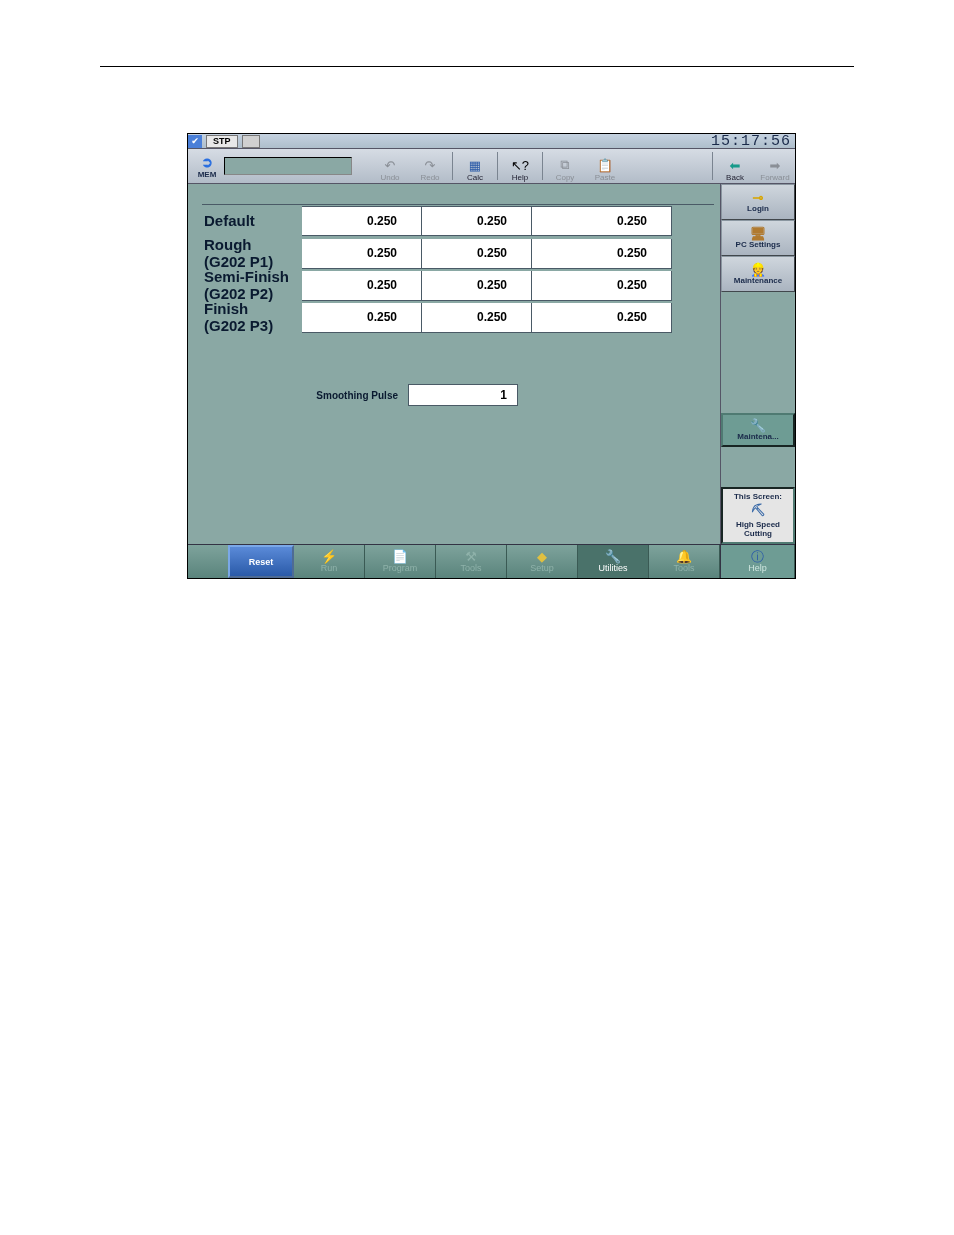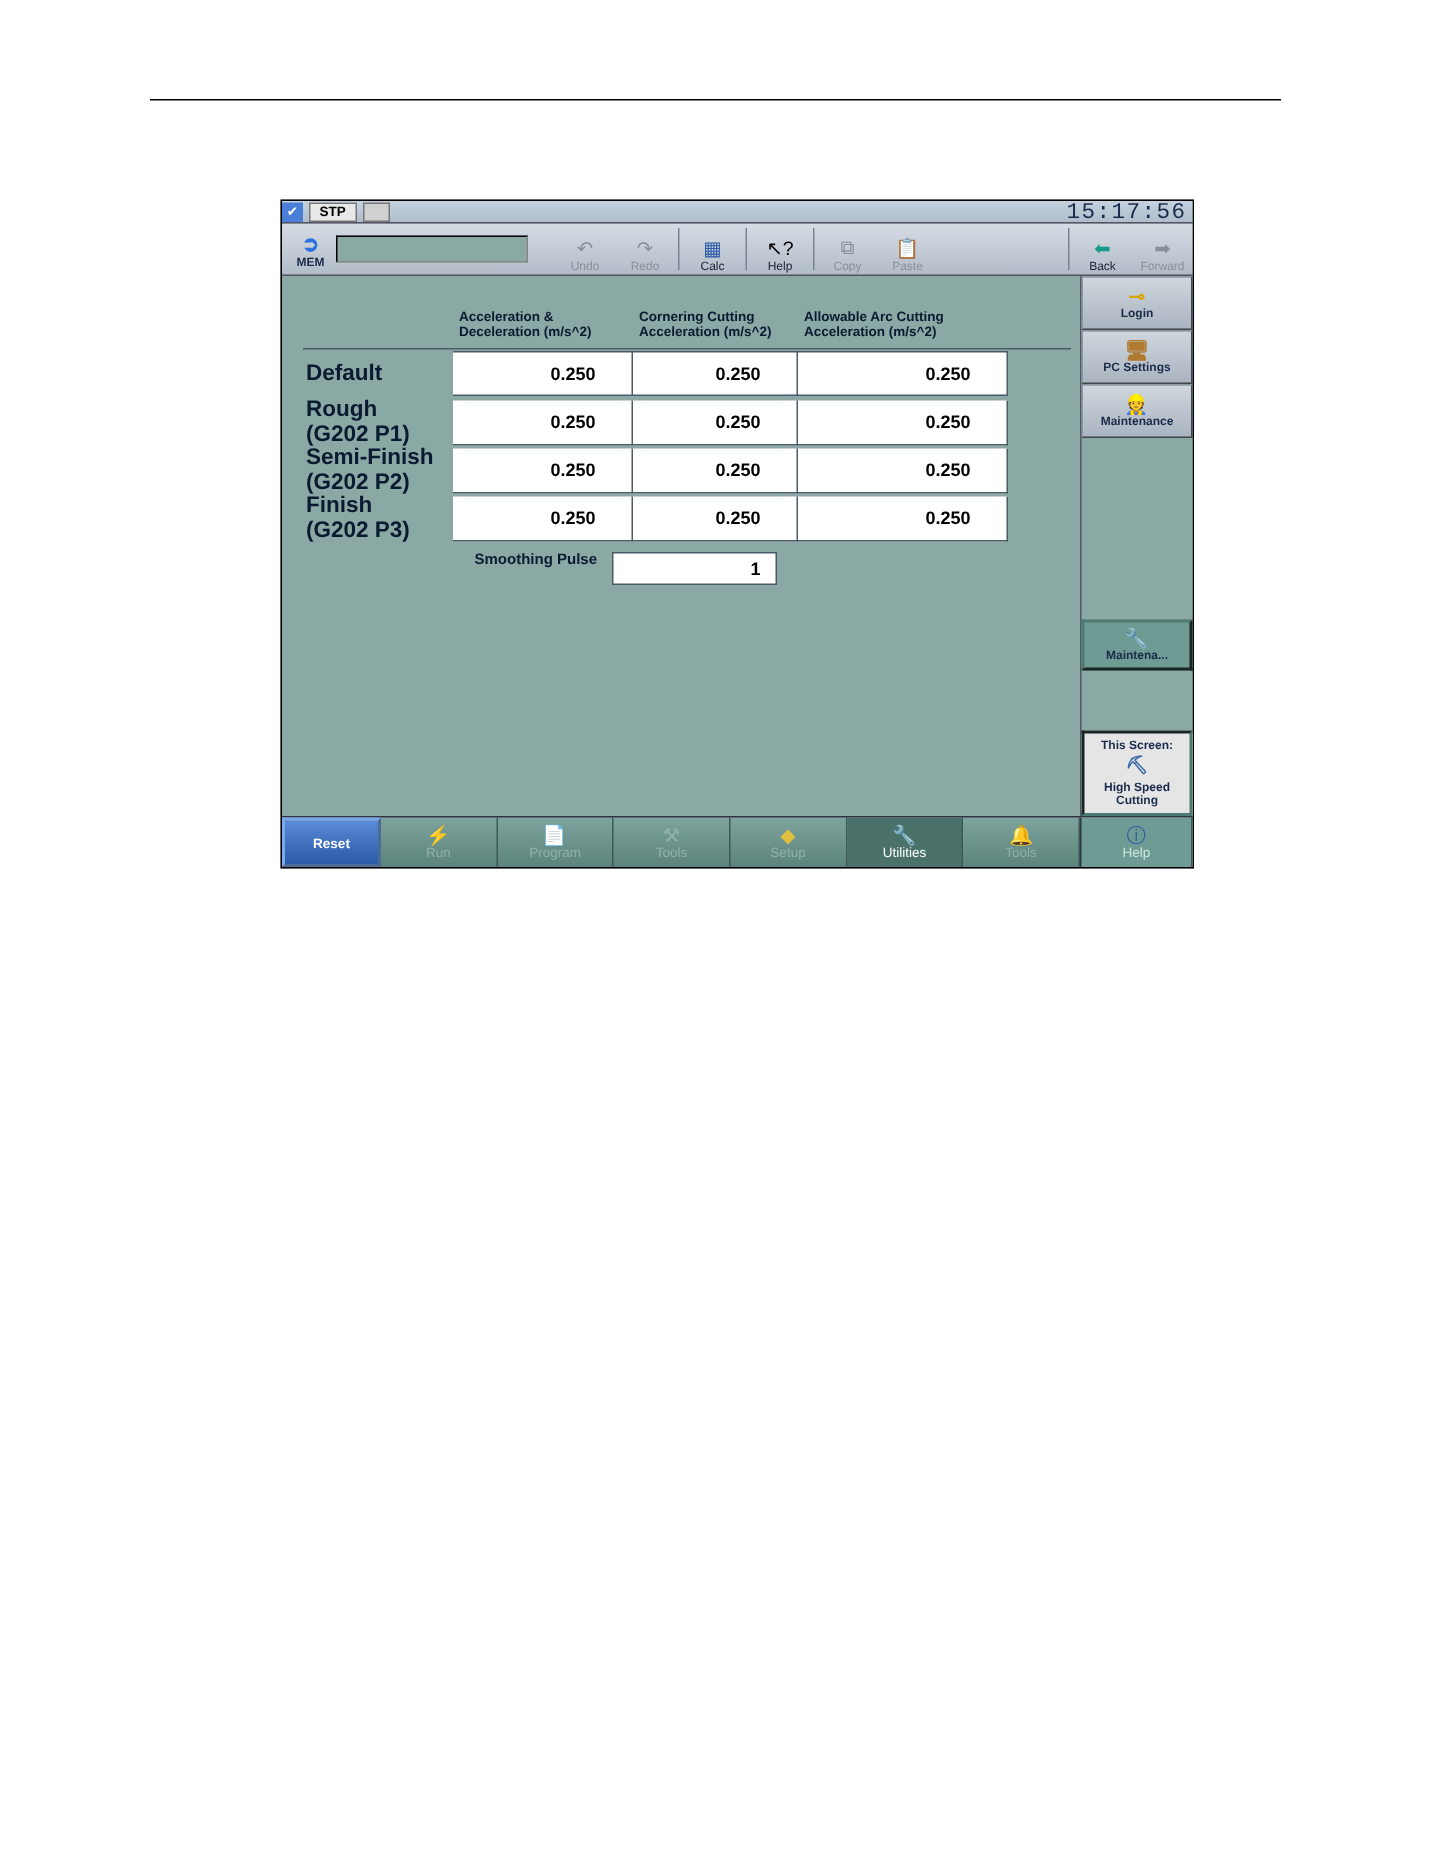--- a/index.html
+++ b/index.html
@@ -190,22 +190,22 @@
     display: flex; align-items: center; justify-content: flex-end;
     padding-right: 24px;
     font-weight: bold;
     font-size: 12px;
   }
   .prow .cell:first-of-type { border-left: 1px solid #4a5a66; }
   .prow + .prow .cell { border-top: none; }
 
   .smoothing {
     position: absolute;
-    left: 100px; top: 184px;
-    display: flex; align-items: flex-start; gap: 10px;
+    left: 100px; top: 200px;
+    display: flex; align-items: center; gap: 10px;
   }
   .smoothing .slabel {
     font-size: 10px; font-weight: bold; color: #0a1a30;
     width: 110px; text-align: right;
   }
   .smoothing .sfield {
     width: 110px; height: 22px; background: #fff;
     border: 1px solid #4a5a66;
     display: flex; align-items: center; justify-content: flex-end;
     padding-right: 10px; font-weight: bold; font-size: 12px;
@@ -216,20 +216,21 @@
     font-size: 10px; font-weight: bold; color: #0a1a30;
     text-align: left;
   }
 
   
   .bottomnav {
     height: 34px;
     background: linear-gradient(#7ea39c, #5a847c);
     border-top: 1px solid #334;
     display: flex;
+    padding-left: 40px;
   }
   .navbtn {
     flex: 1;
     display: flex; flex-direction: column; align-items: center; justify-content: center;
     font-size: 9px; color: #cfe6e0;
     border-right: 1px solid #3a5a54;
     cursor: pointer;
   }
   .navbtn .nicon { font-size: 13px; line-height: 1; }
   .navbtn.reset {
@@ -308,26 +309,20 @@
     <div class="tbtn disabled">
       <span class="ticon">➡</span>
       <span>Forward</span>
     </div>
   </div>
 
   <div class="mainrow">
     <div class="work">
 
       <div class="param-grid">
-        <div class="headers">
-          <div></div>
-          <div>Acceleration &amp; Deceleration (m/s^2)</div>
-          <div>Cornering Cutting Acceleration (m/s^2)</div>
-          <div>Allowable Arc Cutting Acceleration (m/s^2)</div>
-        </div>
         <div class="rows" id="rows-container">
             <div class="prow">
               <div class="rlabel">Default</div>
               <div class="cell">0.250</div>
               <div class="cell">0.250</div>
               <div class="cell">0.250</div>
             </div>
             <div class="prow">
               <div class="rlabel">Rough<br>(G202 P1)</div>
               <div class="cell">0.250</div>

